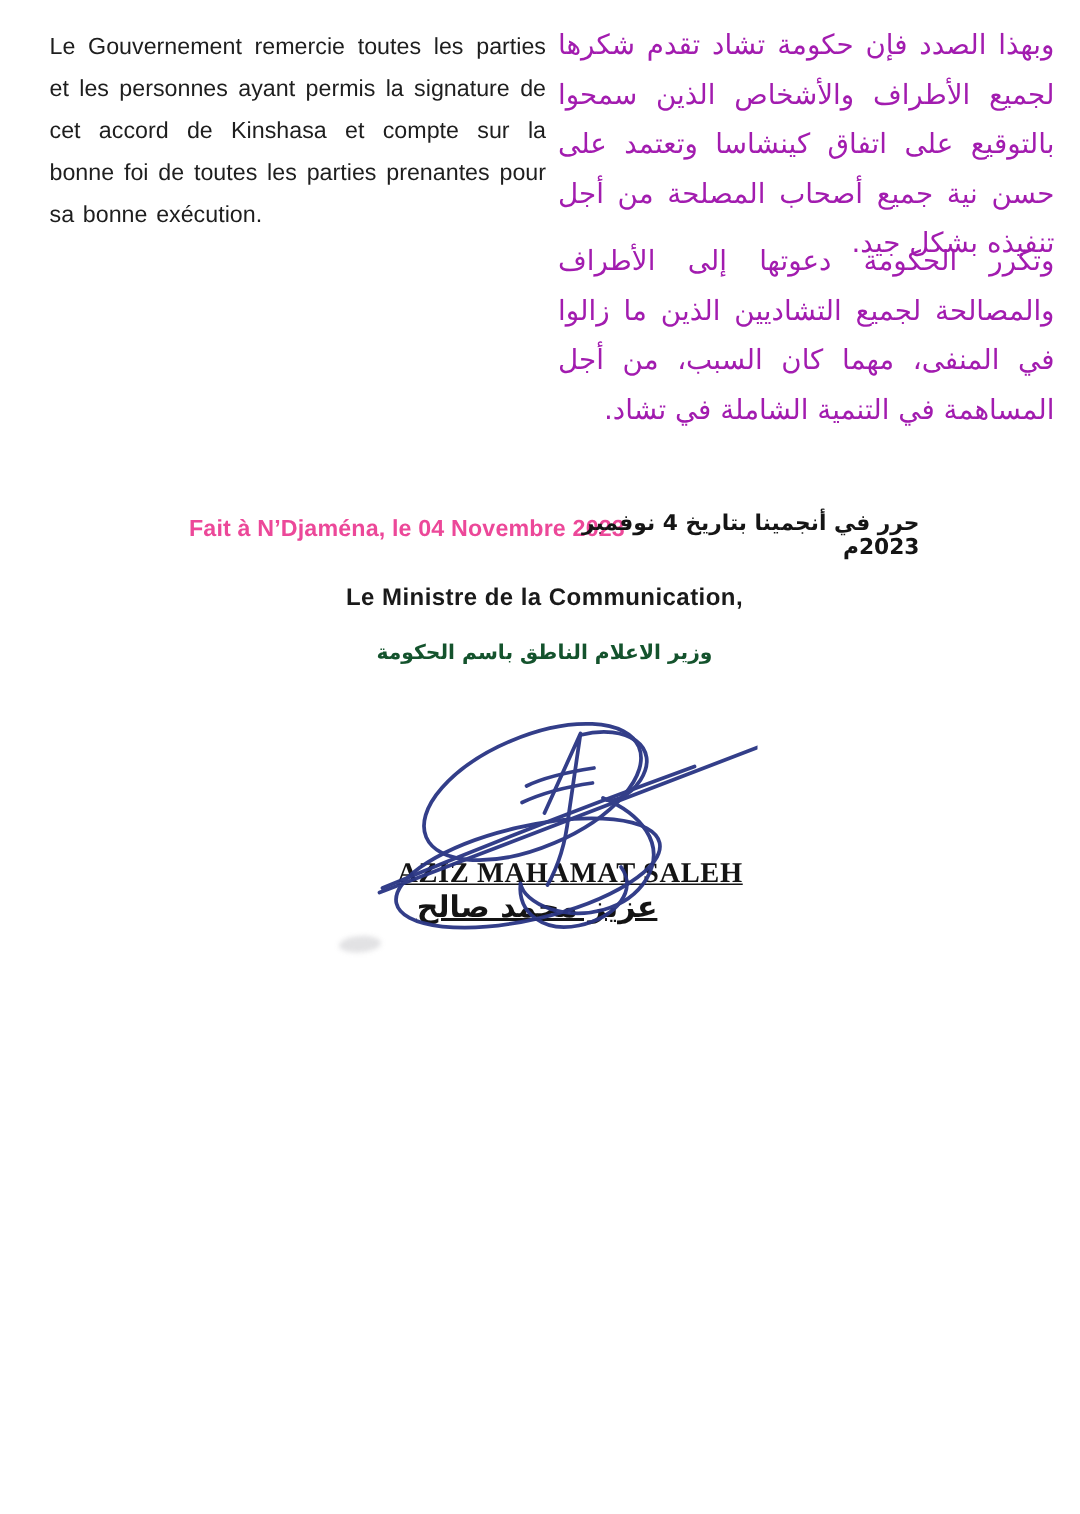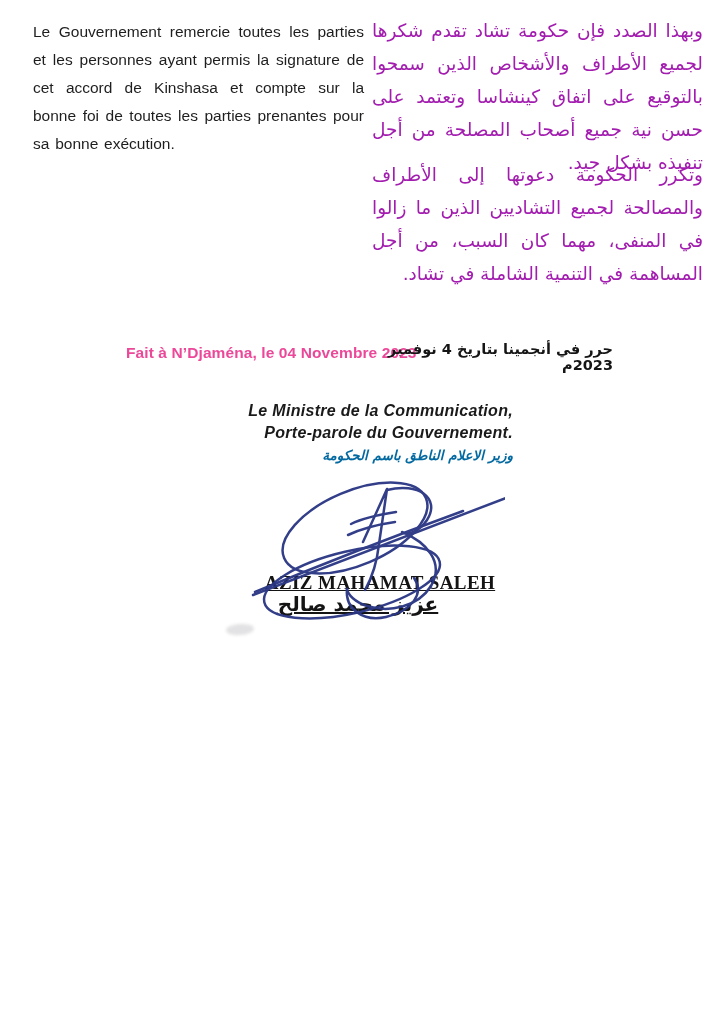--- a/index.html
+++ b/index.html
@@ -37,33 +37,32 @@
     text-align:right;
   }
   .date-ar{
     left:368px;top:341px;width:245px;
     direction:rtl;text-align:right;
     font-family:"DejaVu Sans",sans-serif;
     font-weight:bold;font-size:14.5px;
     color:#151515;
   }
   .minister-block{
-    left:213px;top:400px;width:300px;
-    text-align:right;
-    font-style:italic;
+    left:213px;top:388px;width:300px;
+    text-align:center;
   }
   .minister-line-fr{
     font-weight:bold;font-size:16px;line-height:22px;
     letter-spacing:0.3px;color:#1a1a1a;
   }
   .minister-line-ar{
     direction:rtl;
     font-family:"DejaVu Sans",sans-serif;
     font-weight:bold;font-size:13.5px;line-height:19px;
-    margin-top:2px;color:#0369a1;
+    margin-top:16px;color:#14532d;
   }
   .name-latin{
     left:230px;top:572px;width:300px;
     text-align:center;
     font-family:"Liberation Serif",serif;
     font-weight:bold;font-size:19px;
     letter-spacing:0.4px;
     text-decoration:underline;
     color:#141414;
     z-index:2;
@@ -105,21 +104,20 @@
   <div class="abs ar-par" style="top:14px;" dir="rtl">وبهذا الصدد فإن حكومة تشاد تقدم شكرها لجميع الأطراف والأشخاص الذين سمحوا بالتوقيع على اتفاق كينشاسا وتعتمد على حسن نية جميع أصحاب المصلحة من أجل تنفيذه بشكل جيد.</div>
 
   <div class="abs ar-par" style="top:158px;" dir="rtl">وتكرر الحكومة دعوتها إلى الأطراف والمصالحة لجميع التشاديين الذين ما زالوا في المنفى، مهما كان السبب، من أجل المساهمة في التنمية الشاملة في تشاد.</div>
 
   <div class="abs date-fr">Fait à N’Djaména, le 04 Novembre 2023</div>
 
   <div class="abs date-ar" dir="rtl">حرر في أنجمينا بتاريخ 4 نوفمبر 2023م</div>
 
   <div class="abs minister-block">
     <div class="minister-line-fr">Le Ministre de la Communication,</div>
-    <div class="minister-line-fr">Porte-parole du Gouvernement.</div>
     <div class="minister-line-ar" dir="rtl">وزير الاعلام الناطق باسم الحكومة</div>
   </div>
 
   <svg class="abs sig-svg" viewBox="0 0 300 185" xmlns="http://www.w3.org/2000/svg">
     <g stroke="#2b3785" stroke-width="2.5" opacity="0.96">
 
       <ellipse cx="150" cy="66" rx="77" ry="37" transform="rotate(-23 150 66)"></ellipse>
 
       <ellipse cx="147" cy="120" rx="90" ry="31" transform="rotate(-13 147 120)"></ellipse>
 

